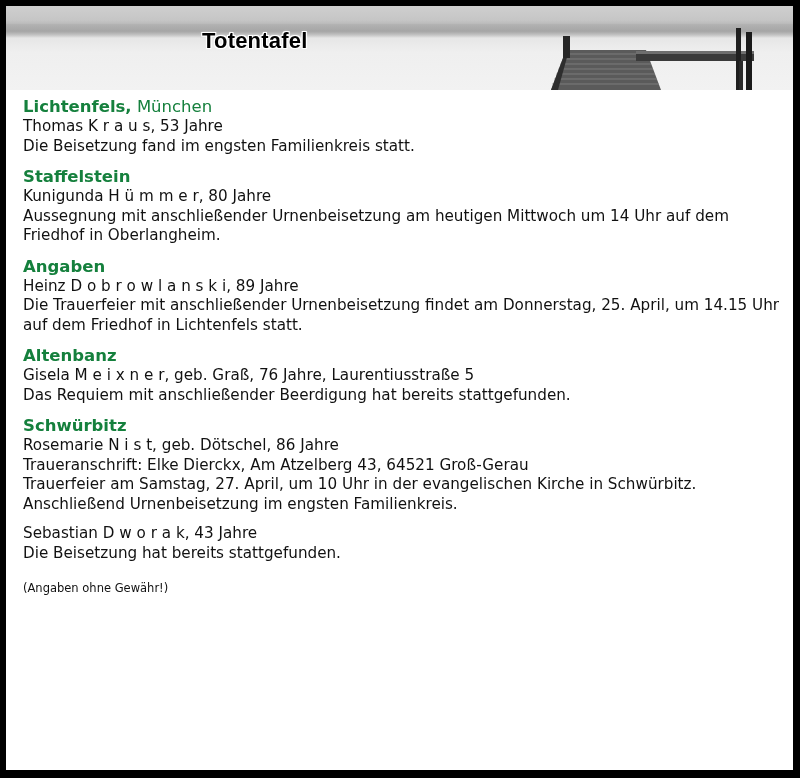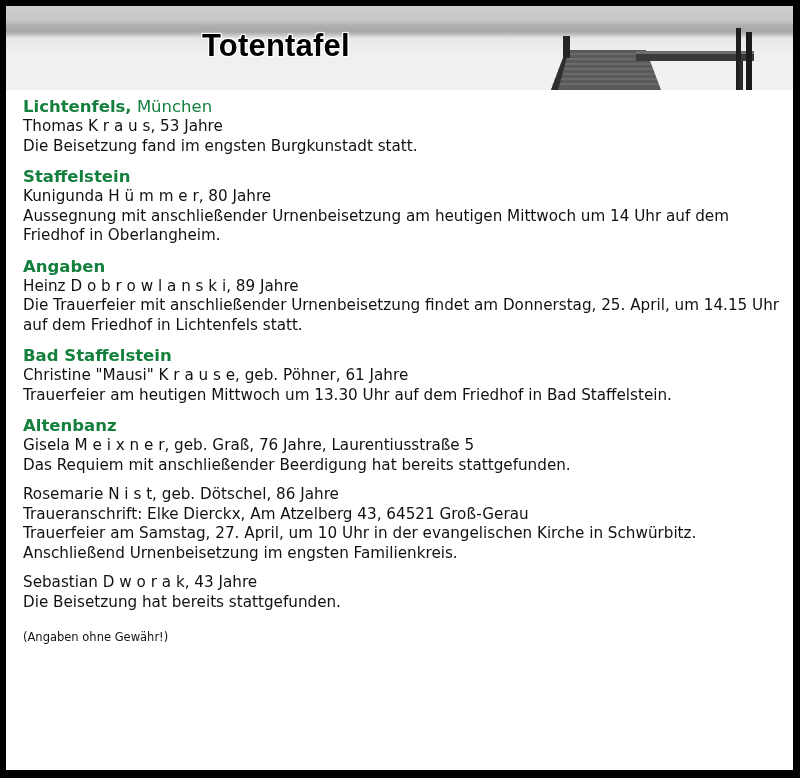--- a/index.html
+++ b/index.html
@@ -3,21 +3,21 @@
 <meta charset="utf-8">
 <style>
   html, body { margin:0; padding:0; }
   body { width:800px; height:778px; background:#000; position:relative; overflow:hidden; }
   .frame { position:absolute; left:6px; top:6px; width:787px; height:764px; background:#fff; overflow:hidden; }
   .header { position:absolute; left:0; top:0; width:787px; height:84px; overflow:hidden;
     background: linear-gradient(180deg, #cfcfcf 0%, #c4c4c4 20%, #b8b8b8 30%, #e6e6e6 38%, #efefef 55%, #f2f2f2 100%); }
   .header .haze { position:absolute; left:0; top:14px; width:787px; height:18px;
     background: linear-gradient(180deg, rgba(170,170,170,0.0), rgba(150,150,150,0.55) 60%, rgba(230,230,230,0)); }
   .title { position:absolute; left:196px; top:22px; font-family:"Liberation Sans", sans-serif; font-weight:bold;
-    font-size:31px; color:#000; letter-spacing:0.2px;
+    font-size:22px; color:#000; letter-spacing:0.2px;
     text-shadow: -1px -1px 0 #fff, 1px -1px 0 #fff, -1px 1px 0 #fff, 1px 1px 0 #fff, 0 0 3px #fff; }
   .pier { position:absolute; left:0; top:0; width:787px; height:84px; }
   .content { position:absolute; left:17px; top:90px; width:765px;
     font-family:"DejaVu Sans", sans-serif; font-size:15.2px; line-height:19.5px; color:#111; }
   .entry { margin-bottom:10px; }
   .place { font-weight:bold; font-size:16.5px; line-height:21px; color:#15803d; }
   .place-suffix { font-weight:normal; }
   .line { display:block; white-space:nowrap; }
   .disclaimer { font-size:11.5px; line-height:16px; margin-top:17px; color:#111; }
 </style>
@@ -52,50 +52,46 @@
       <rect x="740" y="26" width="6" height="58" fill="#1a1a1a"></rect>
       <rect x="733" y="55" width="4" height="29" fill="#2a2a2a"></rect>
     </svg>
     <div class="title">Totentafel</div>
   </div>
 
   <div class="content">
     <div class="entry">
       <div class="place"><span>Lichtenfels,</span><span class="place-suffix"> München</span></div>
       <span class="line">Thomas K r a u s, 53 Jahre</span>
-      <span class="line">Die Beisetzung fand im engsten Burgkunstadt statt.</span>
+      <span class="line">Die Beisetzung fand im engsten Familienkreis statt.</span>
     </div>
 
     <div class="entry">
       <div class="place"><span>Staffelstein</span></div>
       <span class="line">Kunigunda H ü m m e r, 80 Jahre</span>
       <span class="line">Aussegnung mit anschließender Urnenbeisetzung am heutigen Mittwoch um 14 Uhr auf dem</span>
       <span class="line">Friedhof in Oberlangheim.</span>
     </div>
 
     <div class="entry">
       <div class="place"><span>Angaben</span></div>
       <span class="line">Heinz D o b r o w l a n s k i, 89 Jahre</span>
       <span class="line">Die Trauerfeier mit anschließender Urnenbeisetzung findet am Donnerstag, 25. April, um 14.15 Uhr</span>
       <span class="line">auf dem Friedhof in Lichtenfels statt.</span>
     </div>
 
-    <div class="entry">
-      <div class="place"><span>Bad Staffelstein</span></div>
-      <span class="line">Christine "Mausi" K r a u s e, geb. Pöhner, 61 Jahre</span>
-      <span class="line">Trauerfeier am heutigen Mittwoch um 13.30 Uhr auf dem Friedhof in Bad Staffelstein.</span>
-    </div>
 
     <div class="entry">
       <div class="place"><span>Altenbanz</span></div>
       <span class="line">Gisela M e i x n e r, geb. Graß, 76 Jahre, Laurentiusstraße 5</span>
       <span class="line">Das Requiem mit anschließender Beerdigung hat bereits stattgefunden.</span>
     </div>
 
     <div class="entry">
+      <div class="place"><span>Schwürbitz</span></div>
       <span class="line">Rosemarie N i s t, geb. Dötschel, 86 Jahre</span>
       <span class="line">Traueranschrift: Elke Dierckx, Am Atzelberg 43, 64521 Groß-Gerau</span>
       <span class="line">Trauerfeier am Samstag, 27. April, um 10 Uhr in der evangelischen Kirche in Schwürbitz.</span>
       <span class="line">Anschließend Urnenbeisetzung im engsten Familienkreis.</span>
     </div>
 
     <div class="entry">
       <span class="line">Sebastian D w o r a k, 43 Jahre</span>
       <span class="line">Die Beisetzung hat bereits stattgefunden.</span>
     </div>

